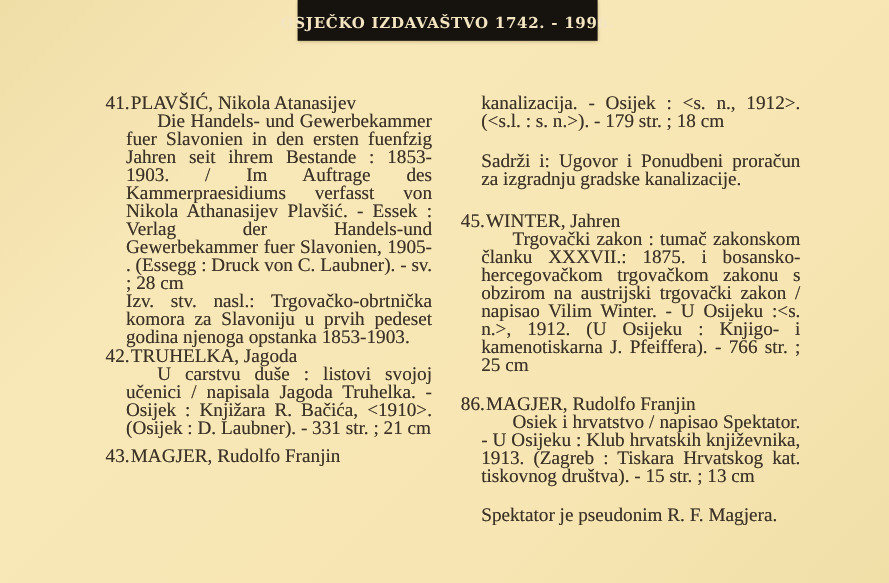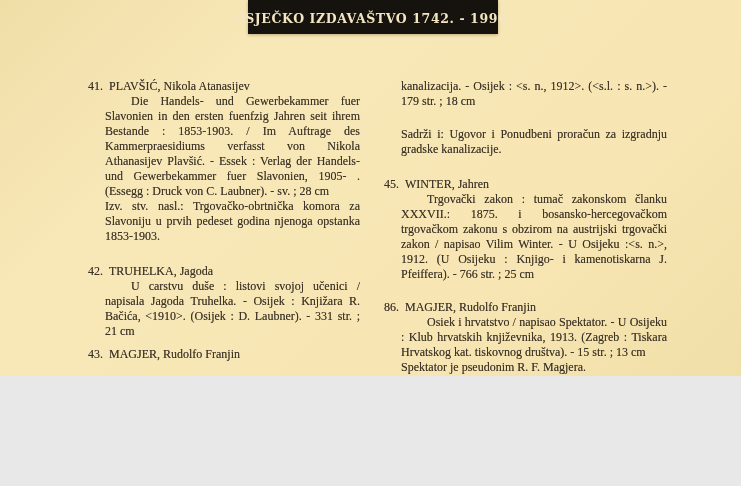--- a/index.html
+++ b/index.html
@@ -1,46 +1,46 @@
 <!DOCTYPE html>
 <html><head>
 <meta charset="utf-8">
 <style>
   html,body{margin:0;padding:0;background:#e8e8e8;}
   #page{
-    position:relative;width:741px;height:376px;overflow:hidden;
+    position:relative;width:741px;height:486px;overflow:hidden;
     background:linear-gradient(135deg,#f0dea7 0%,#f8e8b8 28%,#f7e6b3 70%,#f1dfa8 100%);
     font-family:"Liberation Serif","DejaVu Serif",serif;
     color:#3b3227;
   }
   .header-box{
     position:absolute;left:248px;top:0;width:250px;height:34px;
     background:#16120e;display:flex;align-items:center;justify-content:center;
     box-shadow:0 1px 3px rgba(80,60,20,.35);
   }
   .header-title{
     font-family:"DejaVu Serif",serif;font-weight:700;font-size:12.5px;
     letter-spacing:.6px;color:#f3e5c1;white-space:nowrap;padding-top:2px;
   }
   .col{
-    position:absolute;top:79px;font-size:12px;line-height:15px;
+    position:absolute;top:79px;font-size:16px;line-height:15px;
     text-align:justify;text-shadow:0 0 .4px rgba(59,50,39,.55);
   }
   .col-left{left:88px;width:272px;}
   .col-right{left:384px;width:283px;}
   .entry{position:relative;padding-left:17px;}
   .num{position:absolute;left:0;top:0;}
   .author{margin-left:4px;}
   p{margin:0;}
   .indented{padding-left:17px;}
   .first{text-indent:26px;}
   .mt8{margin-top:8px;}
   .mt14{}
-  .mt15{margin-top:20px;}
-  .mt16{margin-top:0;}
+  .mt15{margin-top:1px;}
+  .mt16{margin-top:17px;}
   .mt18{margin-top:18px;}
   .mt20{margin-top:20px;}
 </style>
 </head>
 <body>
 
 <div id="page">
 
   <div class="header-box">
     <span class="header-title">OSJEČKO IZDAVAŠTVO 1742. - 1996.</span>

